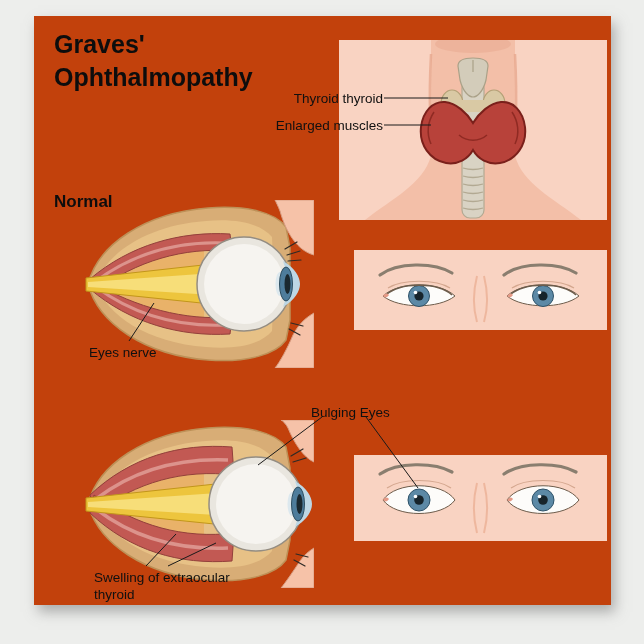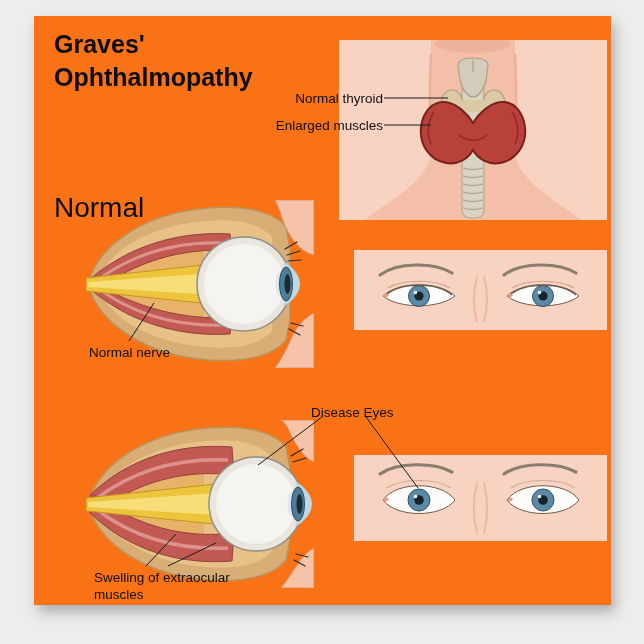--- a/index.html
+++ b/index.html
@@ -4,29 +4,29 @@
 <style>
   html,body{margin:0;padding:0;}
   body{
     width:644px;height:644px;position:relative;overflow:hidden;
     background:#edeeec;
     font-family:"Liberation Sans",sans-serif;
     color:#101010;
   }
   .poster{
     position:absolute;left:34px;top:16px;width:577px;height:589px;
-    background:#f97316;
+    background:#c2410c;
     box-shadow:4px 7px 12px rgba(110,110,110,.5);
   }
   .abs{position:absolute;}
   .title{
     left:20px;top:12px;width:250px;
     font-size:25px;line-height:33px;font-weight:600;color:#0d0d0d;
   }
-  .heading{font-size:28px;font-weight:400;color:#0d0d0d;}
+  .heading{font-size:17px;font-weight:700;color:#0d0d0d;}
   .lbl{font-size:13.5px;line-height:17px;color:#101010;}
   .lbl-right{text-align:right;}
   .panel{background:#f9d3c2;}
   .connectors{pointer-events:none;z-index:6;}
 </style>
 </head>
 <body>
 
 <div class="poster">
 
@@ -55,21 +55,21 @@
     <path d="M119,26 C119,21 124,18 134,18 C144,18 149,21 149,26 L147,40 C144,52 138,57 134,57 C130,57 124,52 121,40 Z" fill="#d3ccba" stroke="#aaa188" stroke-width="1.2"></path>
     <path d="M134,20 L134,32" stroke="#aaa188" stroke-width="1.2"></path>
     <path d="M134,110 C129,119 119,125 107,123 C91,120 80,105 82,87 C84,71 94,61 106,62 C117,63 128,73 134,83 C140,73 151,63 162,62 C174,61 184,71 186,87 C188,105 177,120 161,123 C149,125 139,119 134,110 Z" fill="#b8423a" stroke="#7a201b" stroke-width="2"></path>
     <g stroke="#8f2a23" stroke-width="1.5" fill="none">
       <path d="M95,72 C89,81 87,93 92,104"></path>
       <path d="M173,72 C179,81 181,93 176,104"></path>
       <path d="M120,95 C128,102 140,102 148,95"></path>
     </g>
   </svg>
 
-  <div class="abs lbl lbl-right" style="right:228px;top:74px;width:120px">Normal thyroid</div>
+  <div class="abs lbl lbl-right" style="right:228px;top:74px;width:120px">Thyroid thyroid</div>
   <div class="abs lbl lbl-right" style="right:228px;top:101px;width:130px">Enlarged muscles</div>
 
   <div class="abs heading" style="left:20px;top:176px">Normal</div>
 
   <svg class="abs" style="left:50px;top:184px" width="230" height="168" viewBox="0 0 230 168">
     <path d="M4,84 C14,45 60,13 124,8 C164,5 192,13 202,27 L206,48 L206,120 L202,140 C192,154 164,163 124,160 C60,155 14,123 4,84 Z" fill="#d8ad76" stroke="#bd9158" stroke-width="1.5"></path>
     <path d="M12,84 C22,53 64,25 122,21 C156,18 178,25 188,37 L190,84 L188,131 C178,143 156,150 122,147 C64,143 22,115 12,84 Z" fill="#e7c186"></path>
     <path d="M16,84 C32,60 72,38 120,34 L120,134 C72,130 32,108 16,84 Z" fill="#e9b269"></path>
     <path d="M6,79 C46,45 96,31 146,34 L148,51 C100,47 52,61 12,91 Z" fill="#c25953" stroke="#93403b" stroke-width="1"></path>
     <path d="M12,81 C50,53 95,41 142,43" stroke="#dc938c" stroke-width="3" fill="none"></path>
@@ -114,24 +114,24 @@
         <circle cx="65" cy="46" r="10.5" fill="#5c89a6" stroke="#2e5268" stroke-width="1"></circle>
         <circle cx="65" cy="46" r="4.6" fill="#17242b"></circle>
         <circle cx="61.5" cy="42.5" r="1.8" fill="#ffffff"></circle>
         <path d="M32,45 C46,32 84,32 98,45" stroke="#6d5c4b" stroke-width="1.4" fill="none"></path>
         <path d="M34,38 C48,29 82,29 96,38" stroke="#d4a78f" stroke-width="1.2" fill="none"></path>
         <path d="M29,46 C31,43 33,43 35,45 C33,48 31,48 29,46 Z" fill="#e59a86"></path>
       </g>
     </svg>
   </div>
 
-  <div class="abs lbl" style="left:55px;top:328px">Normal nerve</div>
+  <div class="abs lbl" style="left:55px;top:328px">Eyes nerve</div>
 
 
-  <div class="abs lbl" style="left:277px;top:388px">Disease Eyes</div>
+  <div class="abs lbl" style="left:277px;top:388px">Bulging Eyes</div>
 
   <svg class="abs" style="left:50px;top:404px" width="230" height="168" viewBox="0 0 230 168">
     <path d="M4,84 C14,45 60,13 124,8 C164,5 192,13 202,27 L206,48 L206,120 L202,140 C192,154 164,163 124,160 C60,155 14,123 4,84 Z" fill="#d8ad76" stroke="#bd9158" stroke-width="1.5"></path>
     <path d="M12,84 C22,53 64,25 122,21 C156,18 178,25 188,37 L190,84 L188,131 C178,143 156,150 122,147 C64,143 22,115 12,84 Z" fill="#e7c186"></path>
     <path d="M16,84 C32,60 72,38 120,34 L120,134 C72,130 32,108 16,84 Z" fill="#e9b269"></path>
     <path d="M6,75 C46,37 96,23 148,27 L150,55 C100,49 52,62 12,93 Z" fill="#c25953" stroke="#93403b" stroke-width="1"></path>
     <path d="M12,79 C50,50 95,38 144,40" stroke="#dc938c" stroke-width="3.5" fill="none"></path>
     <path d="M6,93 C46,131 96,145 148,141 L150,113 C100,119 52,106 10,75 Z" fill="#c25953" stroke="#93403b" stroke-width="1"></path>
     <path d="M12,89 C50,118 95,130 144,128" stroke="#dc938c" stroke-width="3.5" fill="none"></path>
     <path d="M2,78 L150,62 L150,106 L2,91 Z" fill="#edc53d" stroke="#c2961a" stroke-width="1"></path>
@@ -170,21 +170,21 @@
         <path d="M29,45 C42,26 88,26 101,45 C88,63 42,63 29,45 Z" fill="#fdfcfa" stroke="#6d5c4b" stroke-width="1"></path>
         <circle cx="65" cy="45" r="11" fill="#5c89a6" stroke="#2e5268" stroke-width="1"></circle>
         <circle cx="65" cy="45" r="4.8" fill="#17242b"></circle>
         <circle cx="61.5" cy="41.5" r="1.8" fill="#ffffff"></circle>
         <path d="M33,33 C47,23 83,23 97,33" stroke="#d4a78f" stroke-width="1.2" fill="none"></path>
         <path d="M29,45 C31,42 33,42 35,44 C33,47 31,47 29,45 Z" fill="#e59a86"></path>
       </g>
     </svg>
   </div>
 
-  <div class="abs lbl" style="left:60px;top:553px;width:150px">Swelling of extraocular muscles</div>
+  <div class="abs lbl" style="left:60px;top:553px;width:150px">Swelling of extraocular thyroid</div>
 
   <svg class="abs connectors" style="left:0;top:0" width="577" height="589" viewBox="0 0 577 589">
     <g stroke="#1a1a1a" stroke-width="1" fill="none">
       <path d="M350,82 L414,82"></path>
       <path d="M350,109 L397,109"></path>
       <path d="M95,325 L120,287"></path>
       <path d="M288,401 L224,449"></path>
       <path d="M332,401 L384,472"></path>
       <path d="M112,550 L142,518"></path>
       <path d="M134,550 L182,527"></path>

